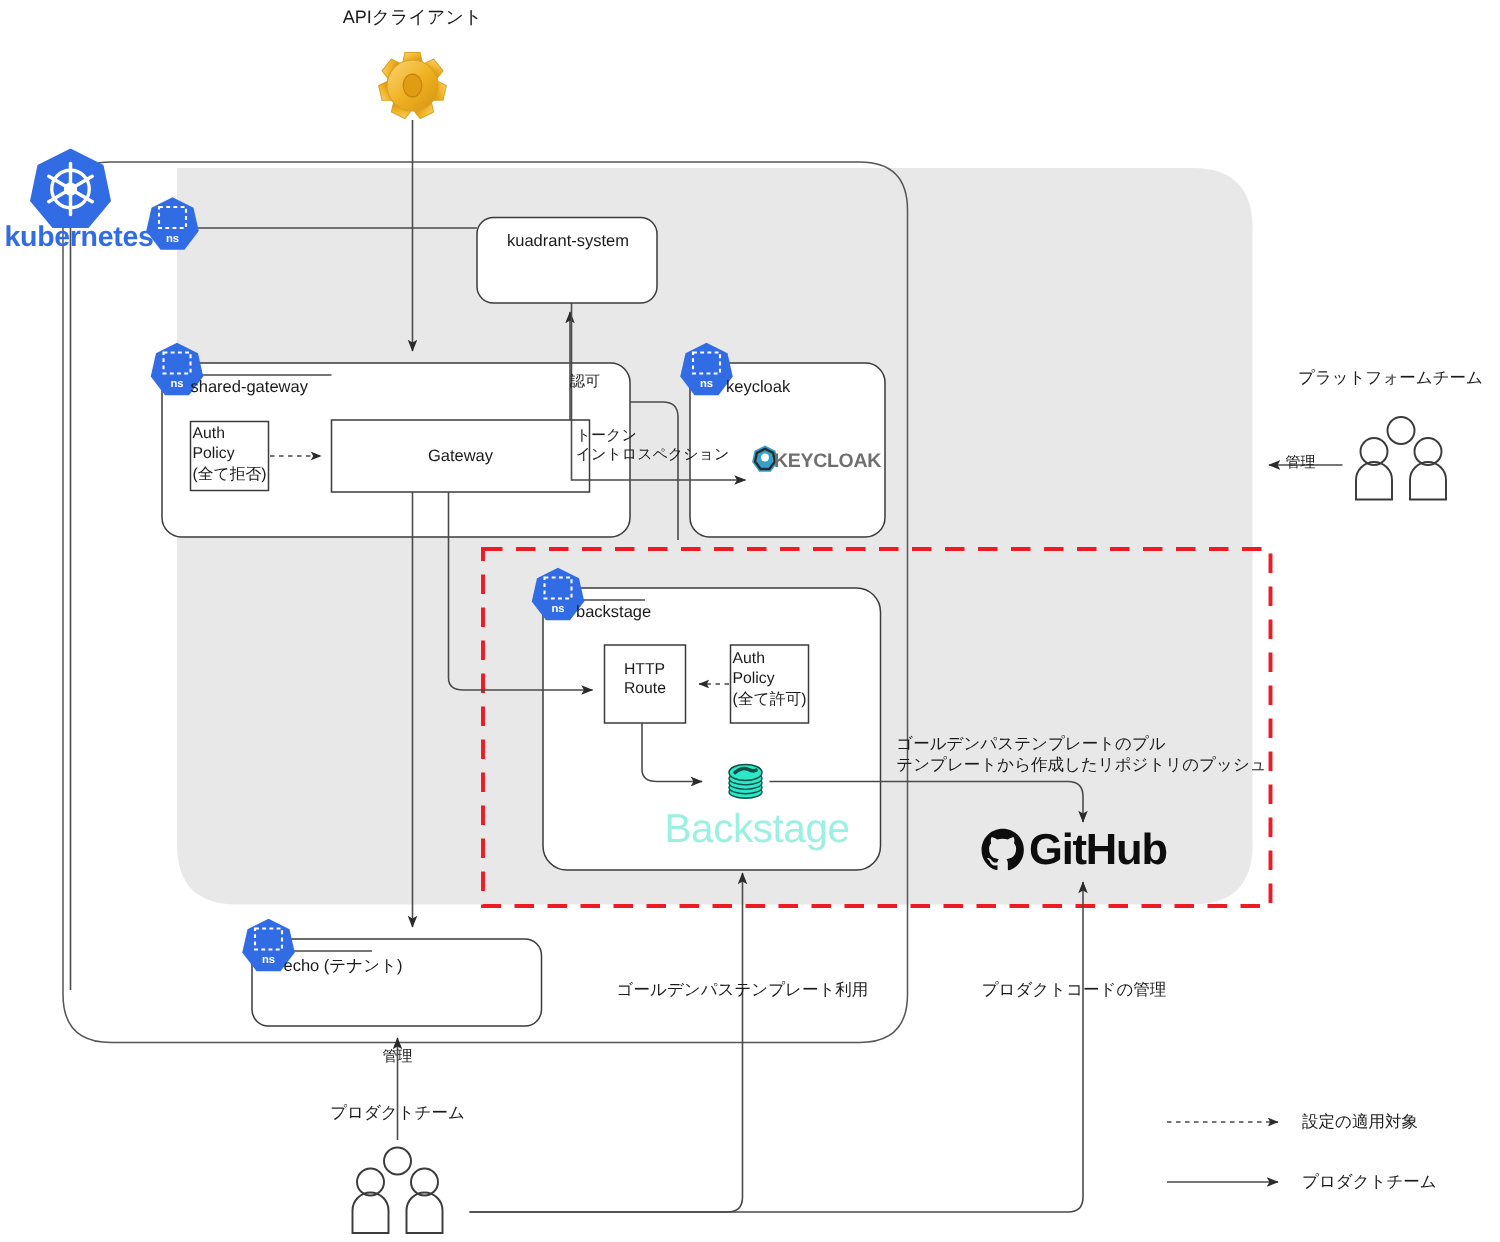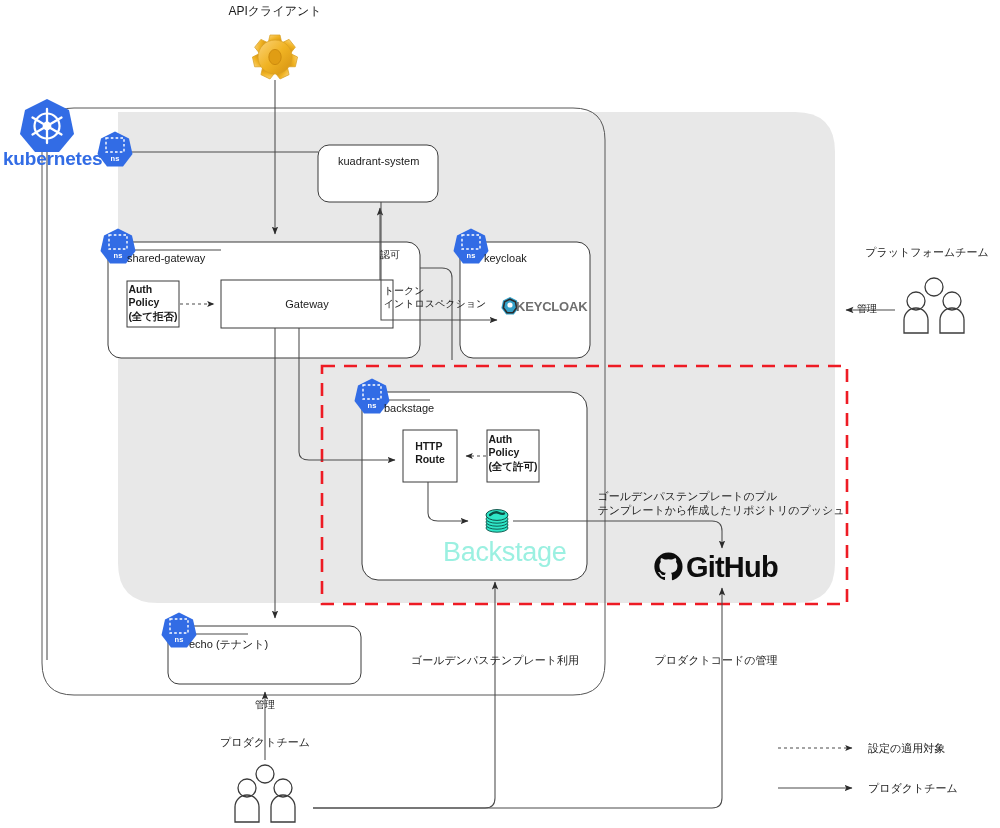--- a/index.html
+++ b/index.html
@@ -18,21 +18,21 @@
   .lbl {
     position: absolute;
     font-family: "Liberation Sans", "DejaVu Sans", sans-serif;
     color: #1a1a1a;
     white-space: pre;
     line-height: 1.28;
   }
   .ctr { text-align: left; transform: translateX(-50%); }
   .t12 { font-size: 12px; }
   .t11 { font-size: 11px; }
-  .t105 { font-size: 10.5px; font-weight: bold; }
+  .t105 { font-size: 10.5px; }
   .t10 { font-size: 10px; }
 
   
   .k8s-word {
     position: absolute;
     font-size: 19px;
     font-weight: bold;
     color: #326ce5;
     letter-spacing: -0.2px;
     font-family: "Liberation Sans", "DejaVu Sans", sans-serif;

